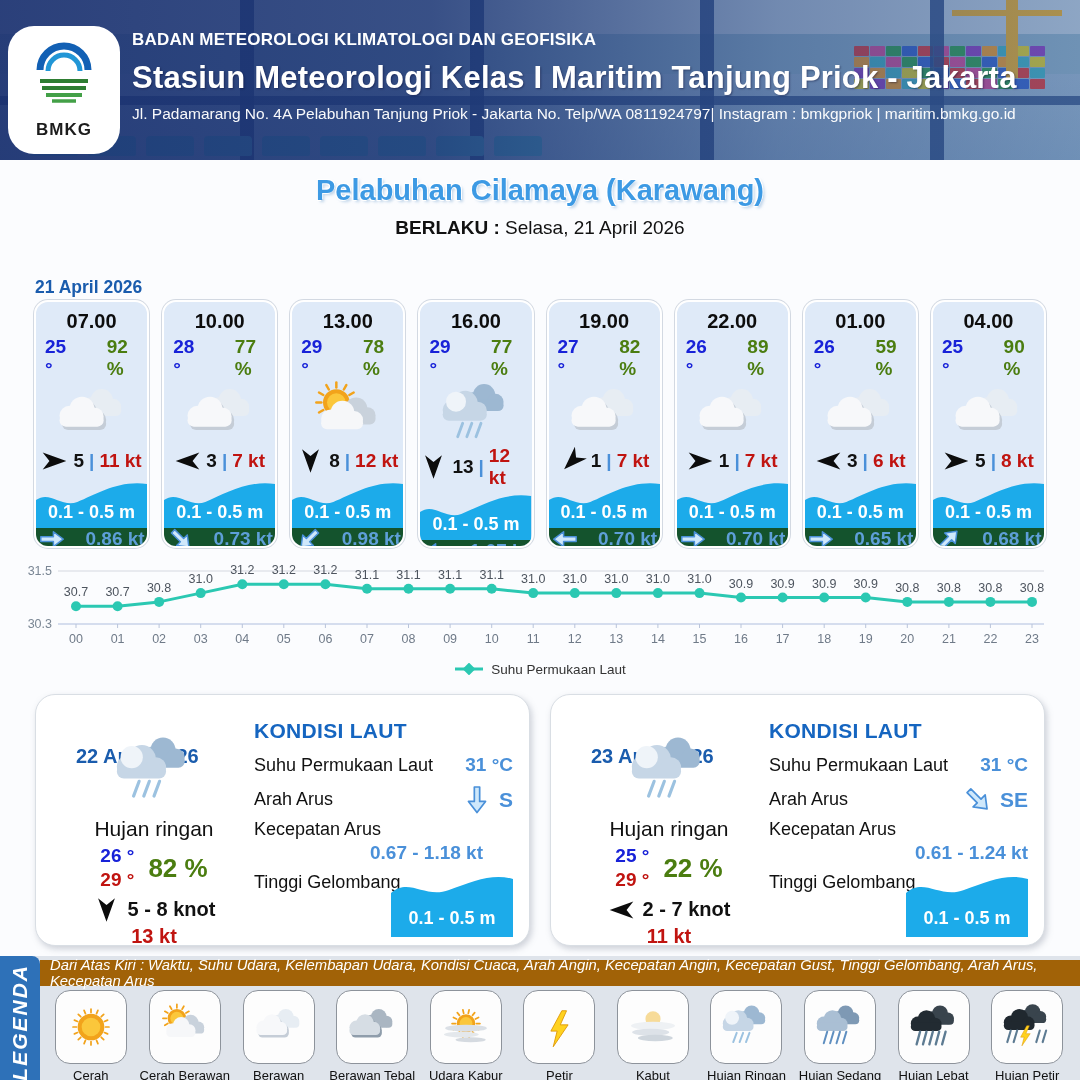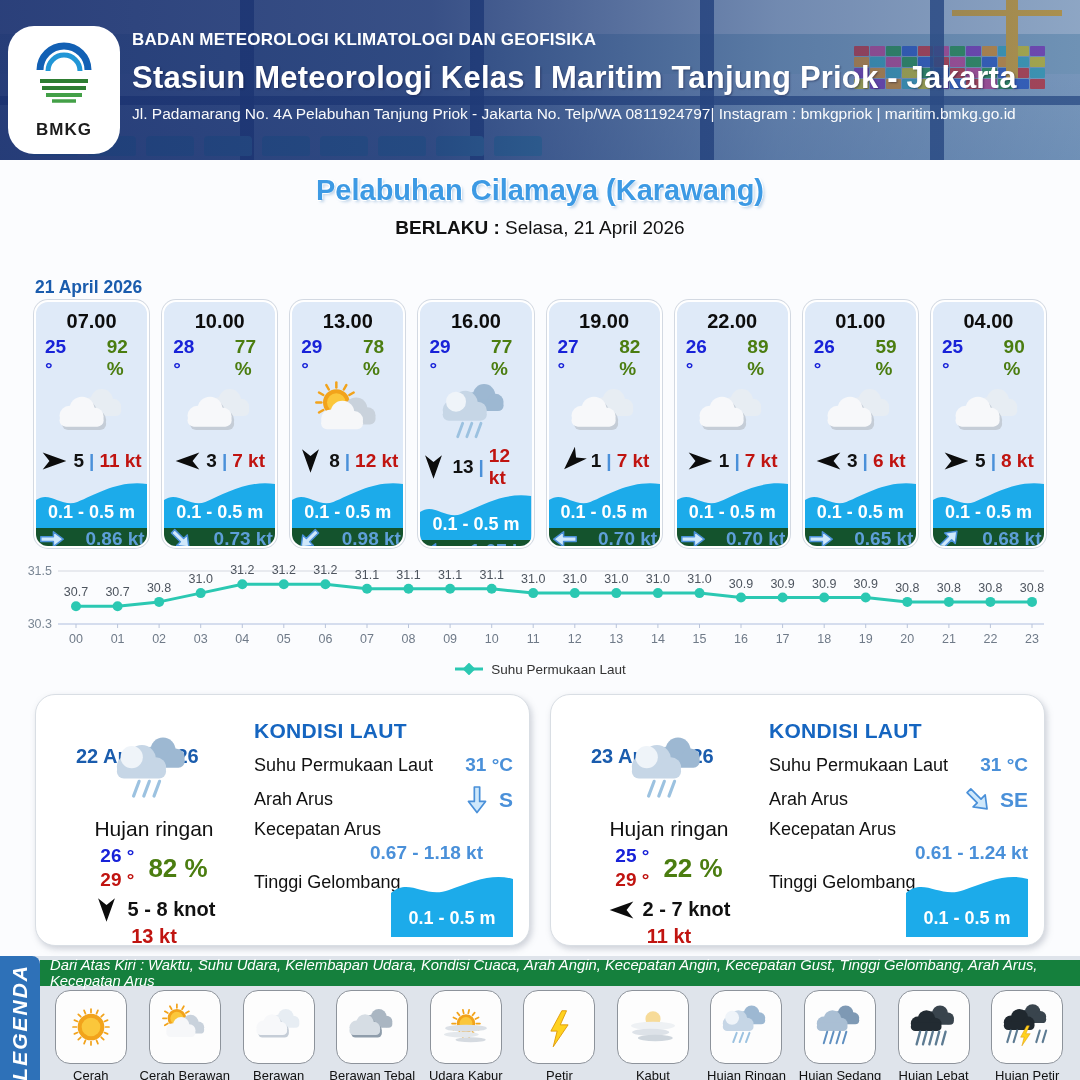--- a/index.html
+++ b/index.html
@@ -101,21 +101,21 @@
   .s-wavebox svg { position:absolute; inset:0; width:100%; height:100%; }
   .s-waveval { position:absolute; left:0; right:0; bottom:8px; text-align:center; color:#fff;
                font-size:18px; font-weight:bold; }
 
   
   .legendbar { position:relative; height:132px; margin-top:10px; background:#dfe4eb; }
   .leg-side { position:absolute; left:0; top:0; bottom:0; width:40px; background:#2e71b8;
               border-radius:0 8px 0 0; display:flex; align-items:center; justify-content:center; }
   .leg-side span { writing-mode:vertical-rl; transform:rotate(180deg); color:#fff;
                    font-weight:bold; font-style:italic; font-size:21px; letter-spacing:2px; }
-  .leg-note { position:absolute; left:40px; right:0; top:4px; height:26px; background:#15803d;
+  .leg-note { position:absolute; left:40px; right:0; top:4px; height:26px; background:#a16207;
               color:#fff; font-style:italic; font-size:14.8px; display:flex; align-items:center;
               padding-left:10px; }
   .leg-items { position:absolute; left:46px; right:8px; top:34px; bottom:2px; display:flex; gap:4px; }
   .litem { flex:1; text-align:center; }
   .lbox { width:72px; height:74px; margin:0 auto; background:#fdfdfd; border:1.6px solid #8d939b;
           border-radius:15px; display:flex; align-items:center; justify-content:center; }
   .lbox .wicon { width:58px; height:56px; display:block; }
   .llab { font-size:13px; color:#111; margin-top:4px; white-space:nowrap; }
 </style>
 </head>

